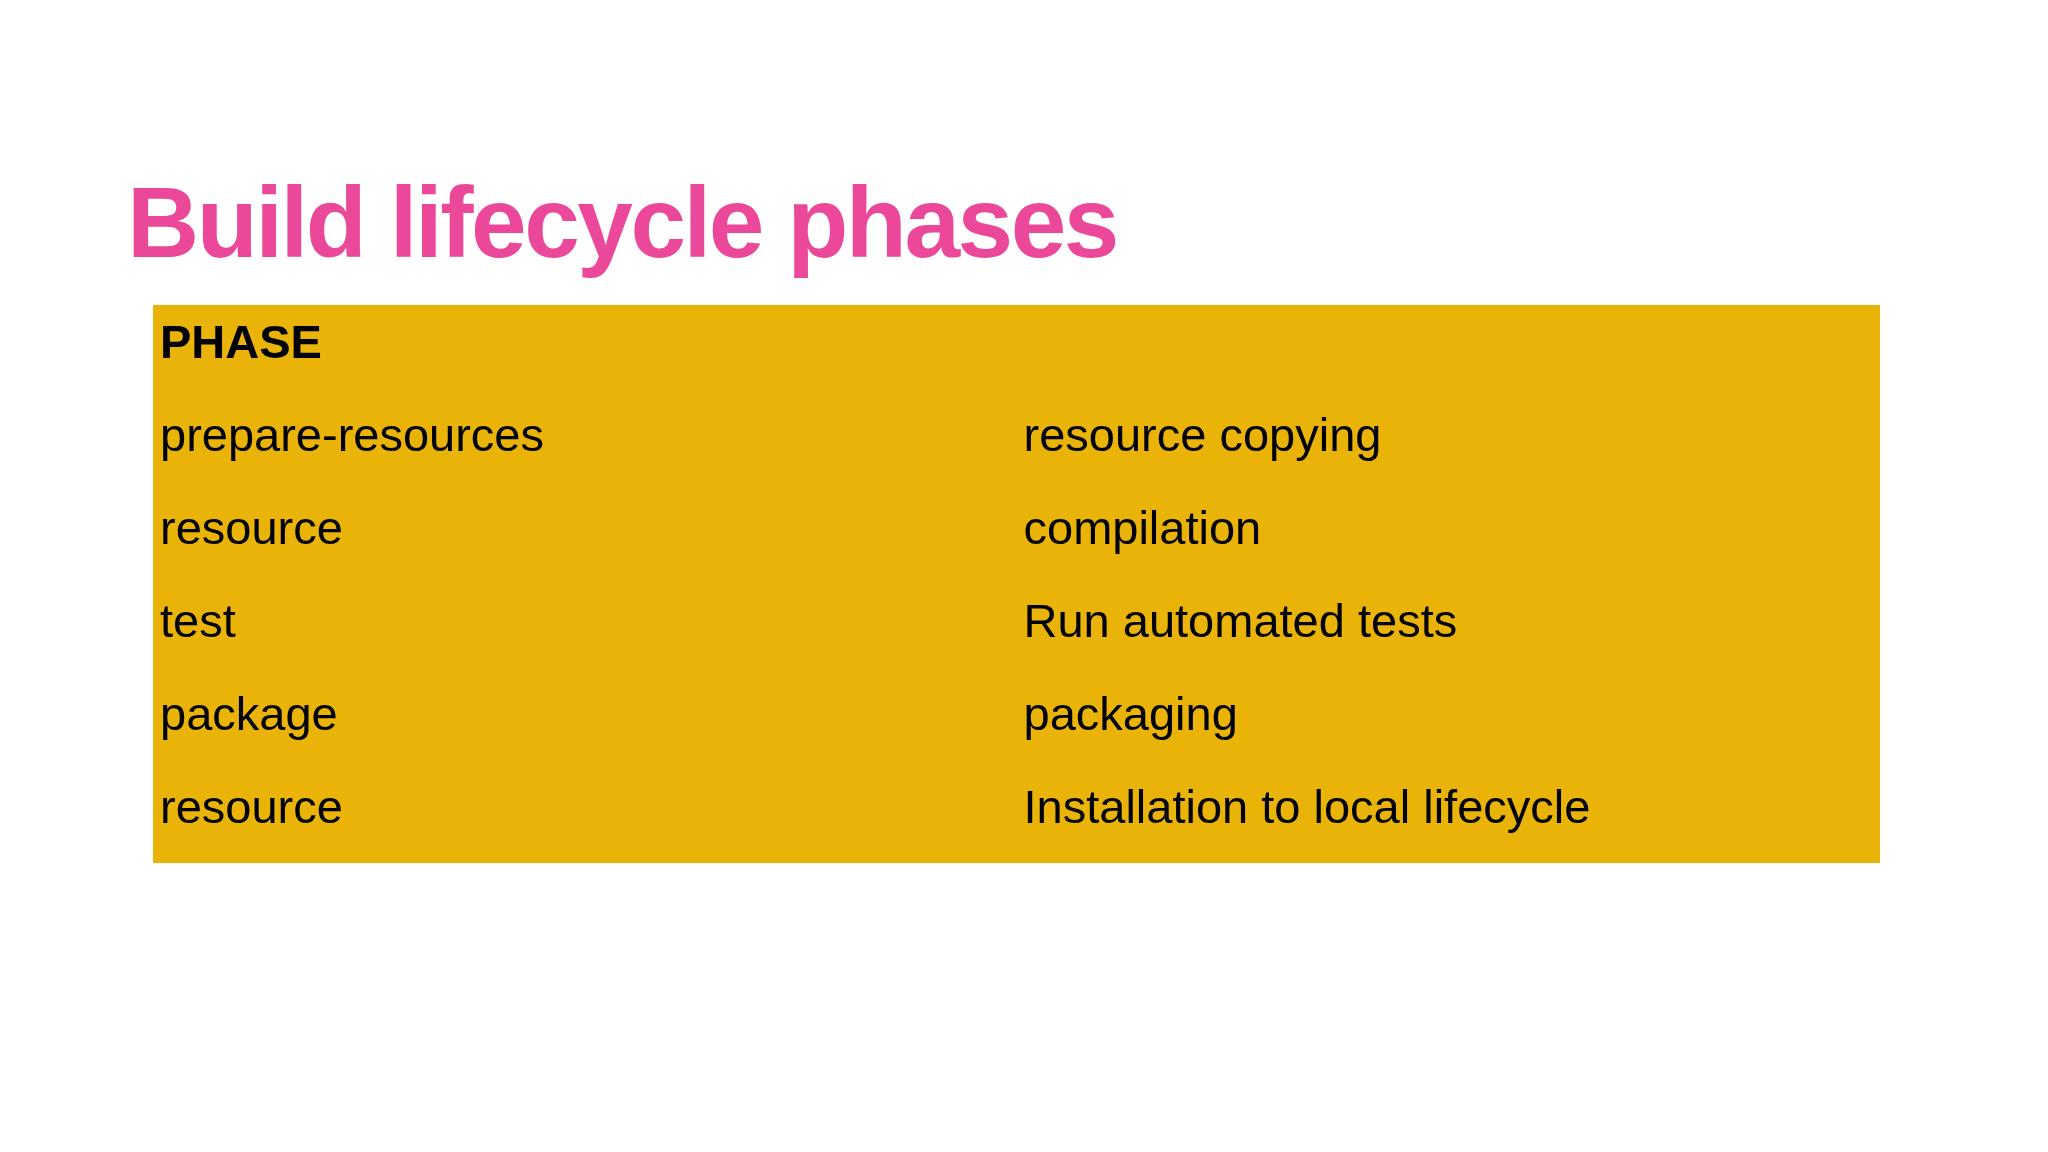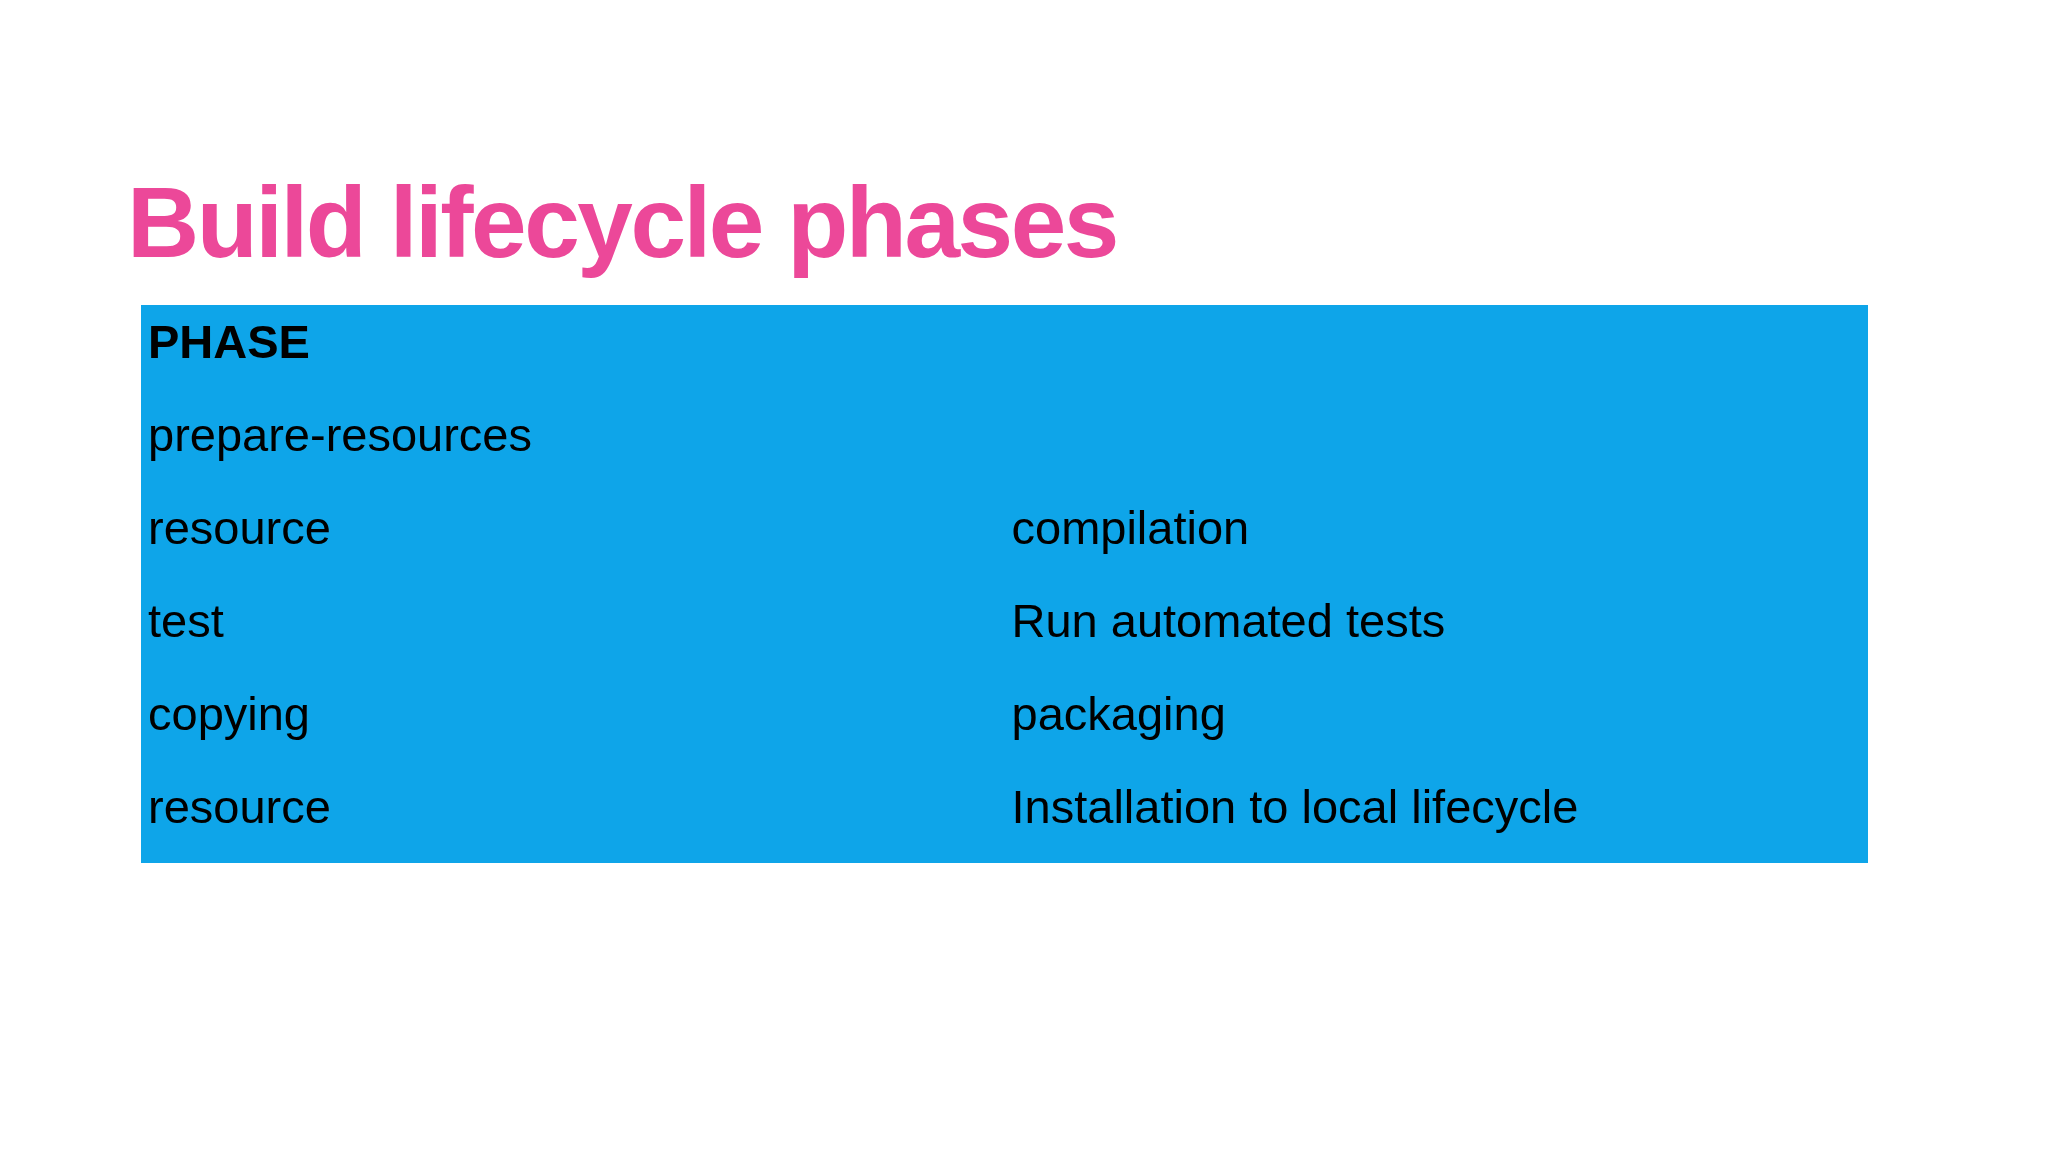--- a/index.html
+++ b/index.html
@@ -49,42 +49,43 @@
     font-weight: 700;
   }
 </style>
 </head>
 <body>
 
 <div>
 
   <h1 class="slide-title">Build lifecycle phases</h1>
 
-  <div class="phase-table" style="background-color: #0ea5e9;">
+  <div class="phase-table" style="background-color: #eab308; margin-left: 12px;">
 
     <div class="t-row header">
       <div class="t-cell">PHASE</div>
     </div>
 
     <div class="t-row">
       <div class="t-cell">prepare-resources</div>
+      <div class="t-cell">resource copying</div>
     </div>
 
     <div class="t-row">
       <div class="t-cell">resource</div>
       <div class="t-cell">compilation</div>
     </div>
 
     <div class="t-row">
       <div class="t-cell">test</div>
       <div class="t-cell">Run automated tests</div>
     </div>
 
     <div class="t-row">
-      <div class="t-cell">copying</div>
+      <div class="t-cell">package</div>
       <div class="t-cell">packaging</div>
     </div>
 
     <div class="t-row">
       <div class="t-cell">resource</div>
       <div class="t-cell">Installation to local lifecycle</div>
     </div>
 
   </div>
 </div>

